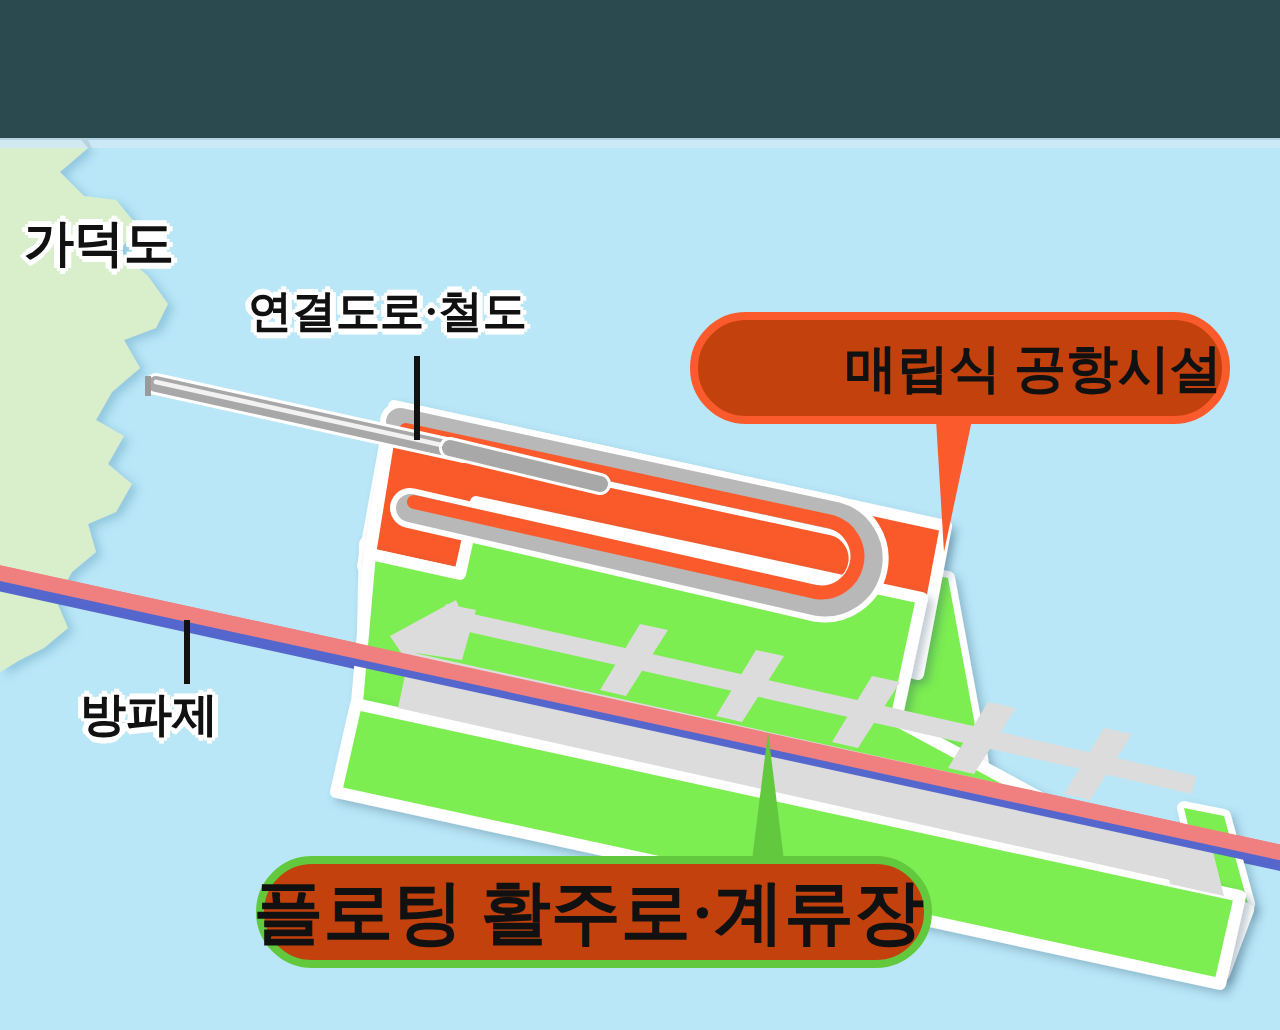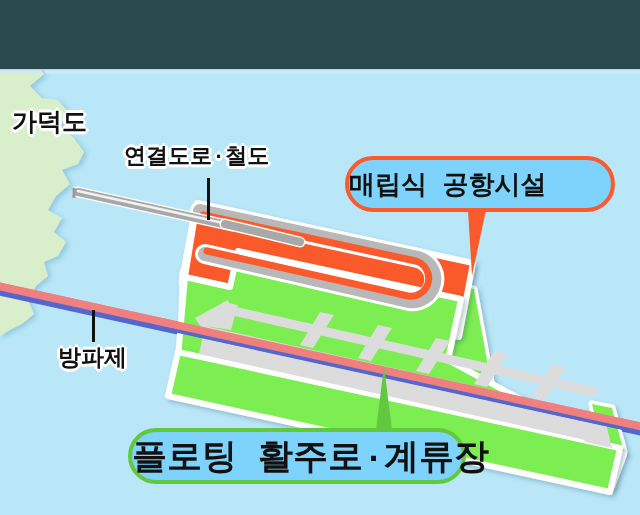--- a/index.html
+++ b/index.html
@@ -5,21 +5,21 @@
   html, body {
     margin: 0;
     padding: 0;
     background: #ffffff;
   }
   #stage {
     position: relative;
     width: 640px;
     height: 515px;
     overflow: hidden;
-    font-family: Liberation Mono, monospace;
+    font-family: Liberation Serif, serif;
     background: #b9e7f7;
   }
 
   
   #map-svg {
     position: absolute;
     left: 0; top: 0;
     width: 640px;
     height: 515px;
     display: block;
@@ -68,39 +68,39 @@
     white-space: nowrap;
     z-index: 20;
     text-shadow:
       2px 0 0 #fff, -2px 0 0 #fff, 0 2px 0 #fff, 0 -2px 0 #fff,
       1.5px 1.5px 0 #fff, -1.5px 1.5px 0 #fff,
       1.5px -1.5px 0 #fff, -1.5px -1.5px 0 #fff,
       3px 0 0 #fff, -3px 0 0 #fff, 0 3px 0 #fff, 0 -3px 0 #fff;
   }
   #label-gadeokdo { left: 12px; top: 105px; font-size: 25px; }
   #label-road     { left: 124px; top: 141px; font-size: 22px; }
-  #label-breakwater { left: 58px; top: 342px; font-size: 23px; }
+  #label-breakwater { left: 40px; top: 342px; font-size: 23px; }
 
   
   .leader {
     position: absolute;
     background: #111111;
     z-index: 19;
   }
   #leader-road { left: 207px; top: 178px; width: 3px; height: 42px; }
   #leader-breakwater { left: 92px; top: 310px; width: 3px; height: 32px; }
 
   
   .callout {
     position: absolute;
-    background: #7dd3fc;
+    background: #c2410c;
     border-radius: 999px;
     display: flex;
     align-items: center;
-    justify-content: flex-start;
+    justify-content: flex-end;
     z-index: 25;
     box-sizing: border-box;
   }
   .callout span {
     color: #111111;
     font-weight: bold;
     white-space: nowrap;
   }
 
   #callout-reclaimed {

